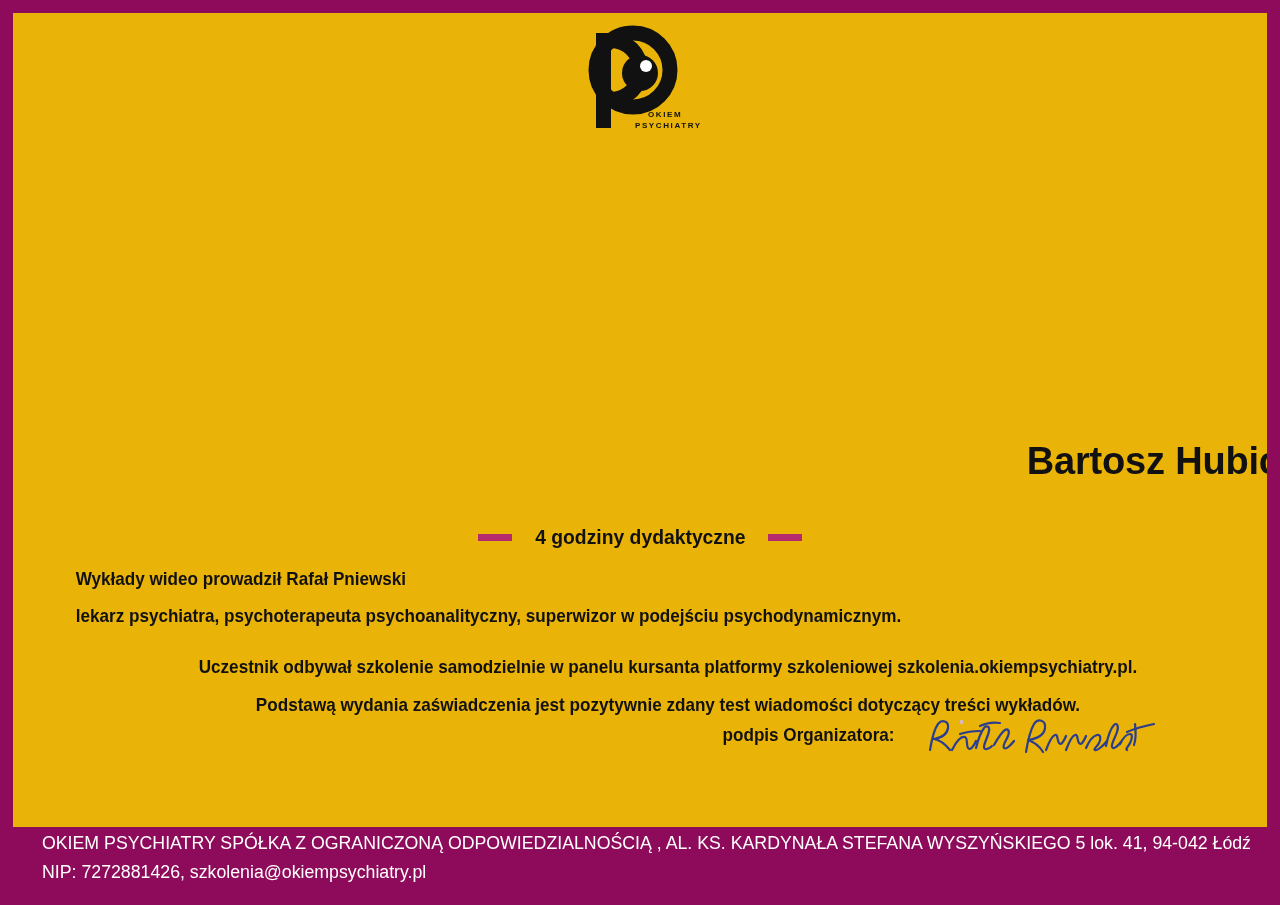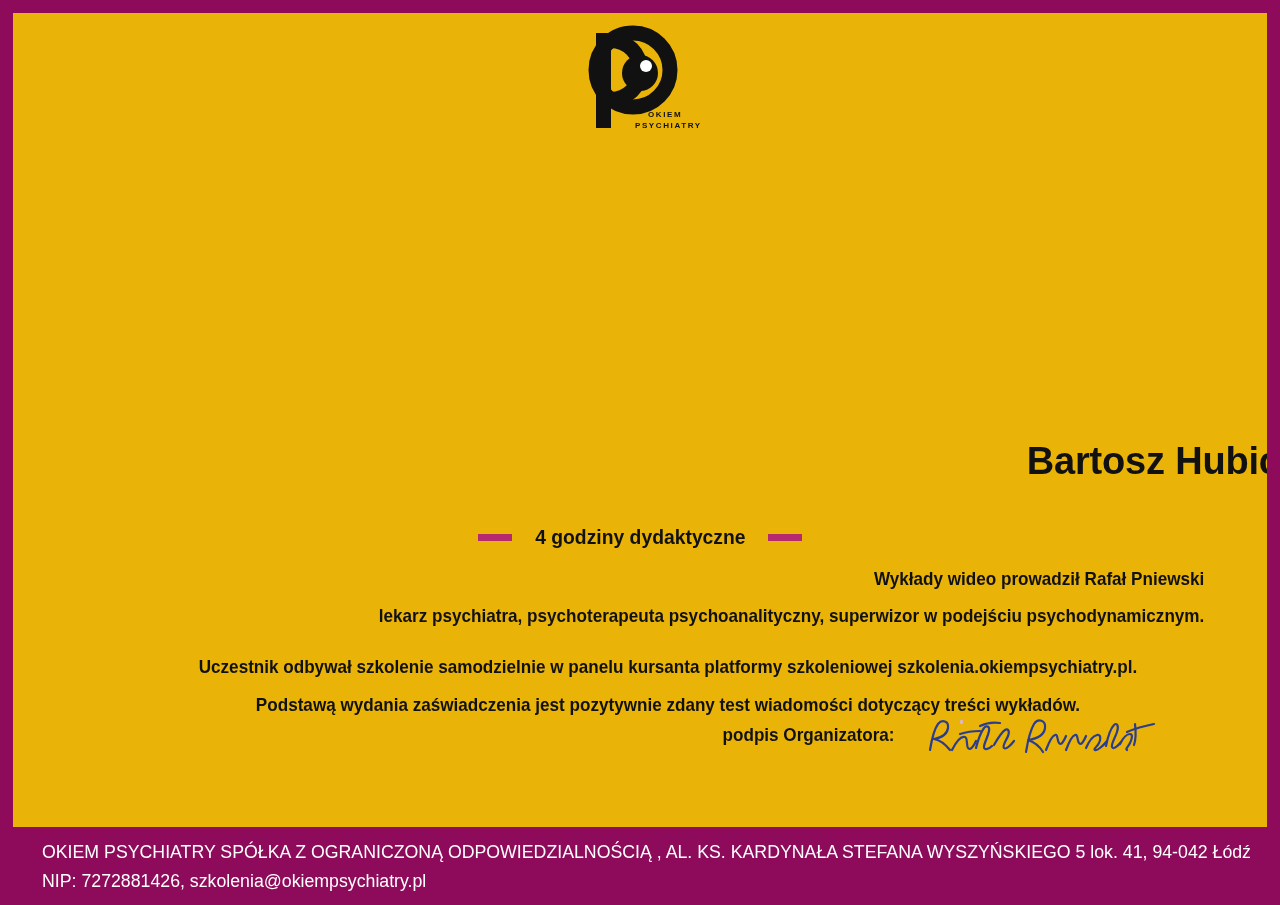--- a/index.html
+++ b/index.html
@@ -113,21 +113,21 @@
     color: #111111;
     transform: scaleX(0.92);
   }
 
   
   .lecturer-block {
     position: absolute;
     left: 0;
     top: 552px;
     width: 1254px;
-    text-align: right;
+    text-align: left;
   }
   .lecturer-line-1 {
     font-family: "Liberation Sans", sans-serif;
     font-weight: bold;
     font-size: 19px;
     line-height: 28px;
     color: #111111;
     transform: scaleX(0.9);
   }
   .lecturer-line-2 {
@@ -199,21 +199,21 @@
 
   
   .footer {
     position: absolute;
     left: 0;
     top: 827px;
     width: 1280px;
     height: 78px;
     background: #8e0a5a;
     box-sizing: border-box;
-    padding: 11px 0 0 42px;
+    padding: 2px 0 0 42px;
   }
   .footer-line {
     font-family: "Liberation Sans", sans-serif;
     font-weight: normal;
     font-size: 18px;
     line-height: 29px;
     color: #ffffff;
     white-space: nowrap;
     transform: scaleX(0.985);
     transform-origin: left center;

